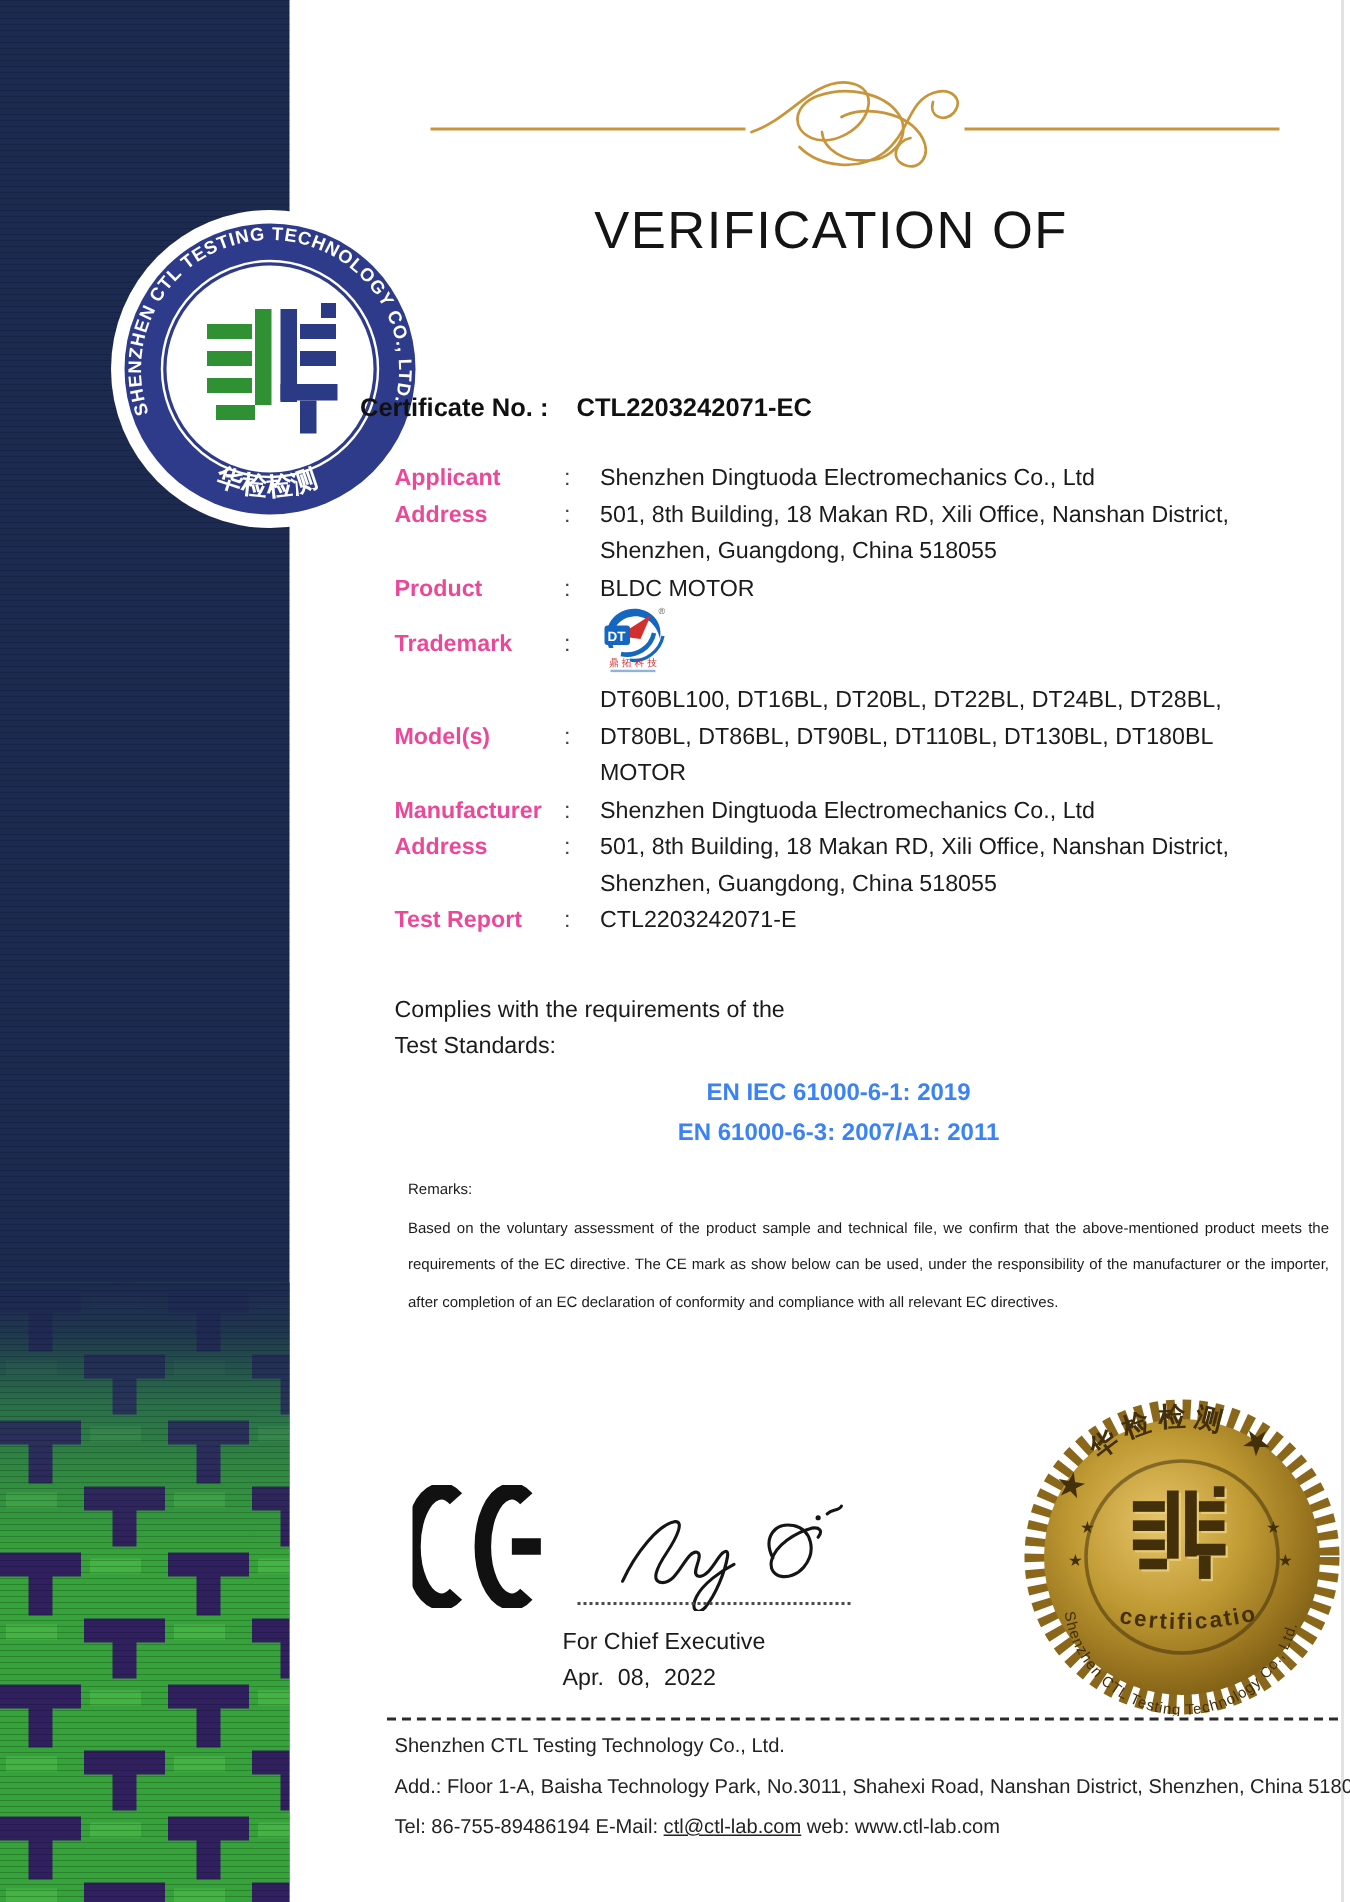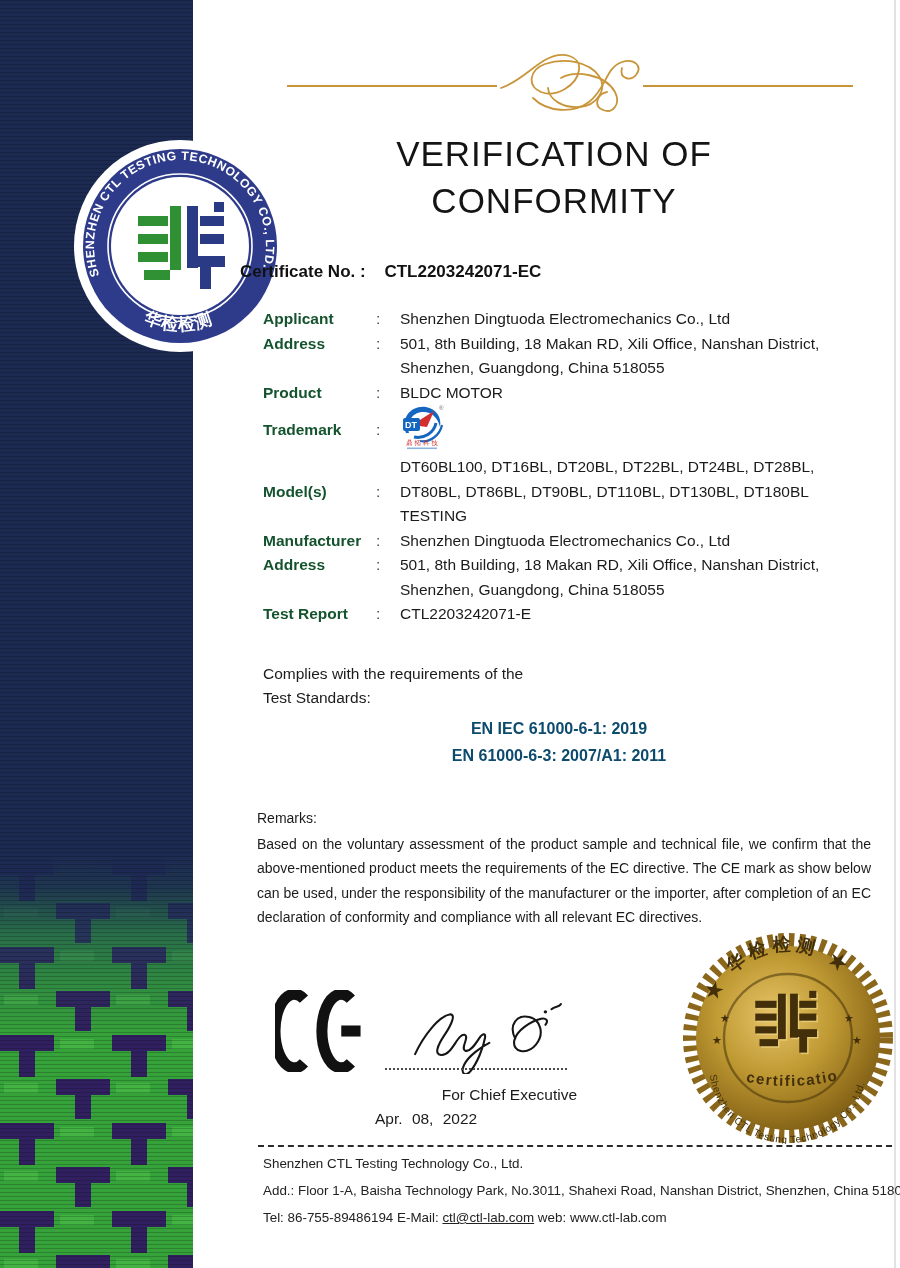--- a/index.html
+++ b/index.html
@@ -28,41 +28,41 @@
   .title-block{position:absolute;left:240px;top:130px;width:628px;text-align:center;
         font-size:35px;letter-spacing:1px;color:#141414;line-height:47px;}
   .cert-line{position:absolute;left:240px;top:262px;width:628px;text-align:left;
         font-size:17px;font-weight:bold;color:#111;}
   .cert-line .num{margin-left:14px;}
 
   
   .fields{position:absolute;left:263px;top:307px;width:614px;font-size:15.5px;line-height:24.5px;}
   .frow{display:flex;align-items:flex-start;}
   .frow.mid{align-items:center;}
-  .flabel{width:113px;flex:0 0 113px;font-weight:bold;color:#14532d;}
+  .flabel{width:113px;flex:0 0 113px;font-weight:bold;color:#ec4899;}
   .fcolon{width:24px;flex:0 0 24px;color:#444;}
   .fvalue{flex:1;}
   .trow{height:50px;}
   .tm-logo{width:46px;height:48px;margin-top:1px;}
 
   
   .compliance{position:absolute;left:263px;top:662px;width:614px;font-size:15.5px;line-height:24px;}
   .bold{font-weight:bold;}
   .standards{margin-top:6px;text-align:center;padding-right:22px;
-        font-weight:bold;font-size:16px;line-height:26.5px;color:#0c4a6e;}
-
-  
-  .remarks{position:absolute;left:257px;top:782px;width:614px;font-size:14px;line-height:24.2px;margin-top:24px;}
+        font-weight:bold;font-size:16px;line-height:26.5px;color:#3b82f6;}
+
+  
+  .remarks{position:absolute;left:272px;top:782px;width:614px;font-size:10px;line-height:24.2px;}
   .remarks p{margin:2px 0 0 0;text-align:justify;}
 
   
   .ce-mark{position:absolute;left:275px;top:990px;width:92px;height:82px;}
   .sig-svg{position:absolute;left:392px;top:992px;width:186px;height:82px;}
   .sig-line{position:absolute;left:385px;top:1068px;width:182px;border-top:2px dotted #4a4a4a;}
-  .sig-for{position:absolute;left:375px;top:1086px;width:202px;text-align:right;font-size:15.5px;}
+  .sig-for{position:absolute;left:375px;top:1086px;width:202px;text-align:left;font-size:15.5px;}
   .sig-date{position:absolute;left:375px;top:1110px;width:202px;text-align:left;font-size:15.5px;word-spacing:5px;}
 
   
   .gold-seal{position:absolute;left:682px;top:932px;width:212px;height:212px;}
 
   
   .rule-dashed{position:absolute;left:258px;top:1145px;width:634px;border-top:2px dashed #2a2a2a;}
   .footer{position:absolute;left:263px;top:1156px;width:630px;font-size:13.4px;color:#222;}
   .footer .fl{margin-bottom:12px;white-space:nowrap;}
   .footer .email{text-decoration:underline;}
@@ -145,21 +145,20 @@
       <g stroke="#c9953a" stroke-width="1.8" fill="none" stroke-linecap="round">
         <path d="M226,40 C244,34 256,20 270,12 C288,2 306,8 304,22 C302,38 280,50 266,44 C252,38 254,22 270,16 C290,9 314,14 324,28 C333,41 322,58 304,59 C288,60 274,52 273,40"></path>
         <path d="M258,50 C272,64 298,66 314,54 C332,40 330,20 347,14 C359,10 368,18 361,27 C355,34 344,30 347,20"></path>
         <path d="M286,30 C300,22 330,26 340,44 C346,56 338,66 328,62 C318,58 322,46 332,44"></path>
       </g>
     </svg>
   </div>
 
   <div class="title-block">
     <div>VERIFICATION OF</div>
-    <div>CONFORMITY</div>
   </div>
   <div class="cert-line">
     <span>Certificate No. :</span>
     <span class="num">CTL2203242071-EC</span>
   </div>
 
   <div class="fields">
 
     <div class="frow">
       <span class="flabel">Applicant</span>
@@ -199,21 +198,21 @@
         </svg>
       </span>
     </div>
 
     <div class="frow mid">
       <span class="flabel">Model(s)</span>
       <span class="fcolon">:</span>
       <span class="fvalue">
         <div>DT60BL100, DT16BL, DT20BL, DT22BL, DT24BL, DT28BL,</div>
         <div>DT80BL, DT86BL, DT90BL, DT110BL, DT130BL, DT180BL</div>
-        <div>TESTING</div>
+        <div>MOTOR</div>
       </span>
     </div>
 
     <div class="frow">
       <span class="flabel">Manufacturer</span>
       <span class="fcolon">:</span>
       <span class="fvalue">Shenzhen Dingtuoda Electromechanics Co., Ltd</span>
     </div>
 
     <div class="frow">

